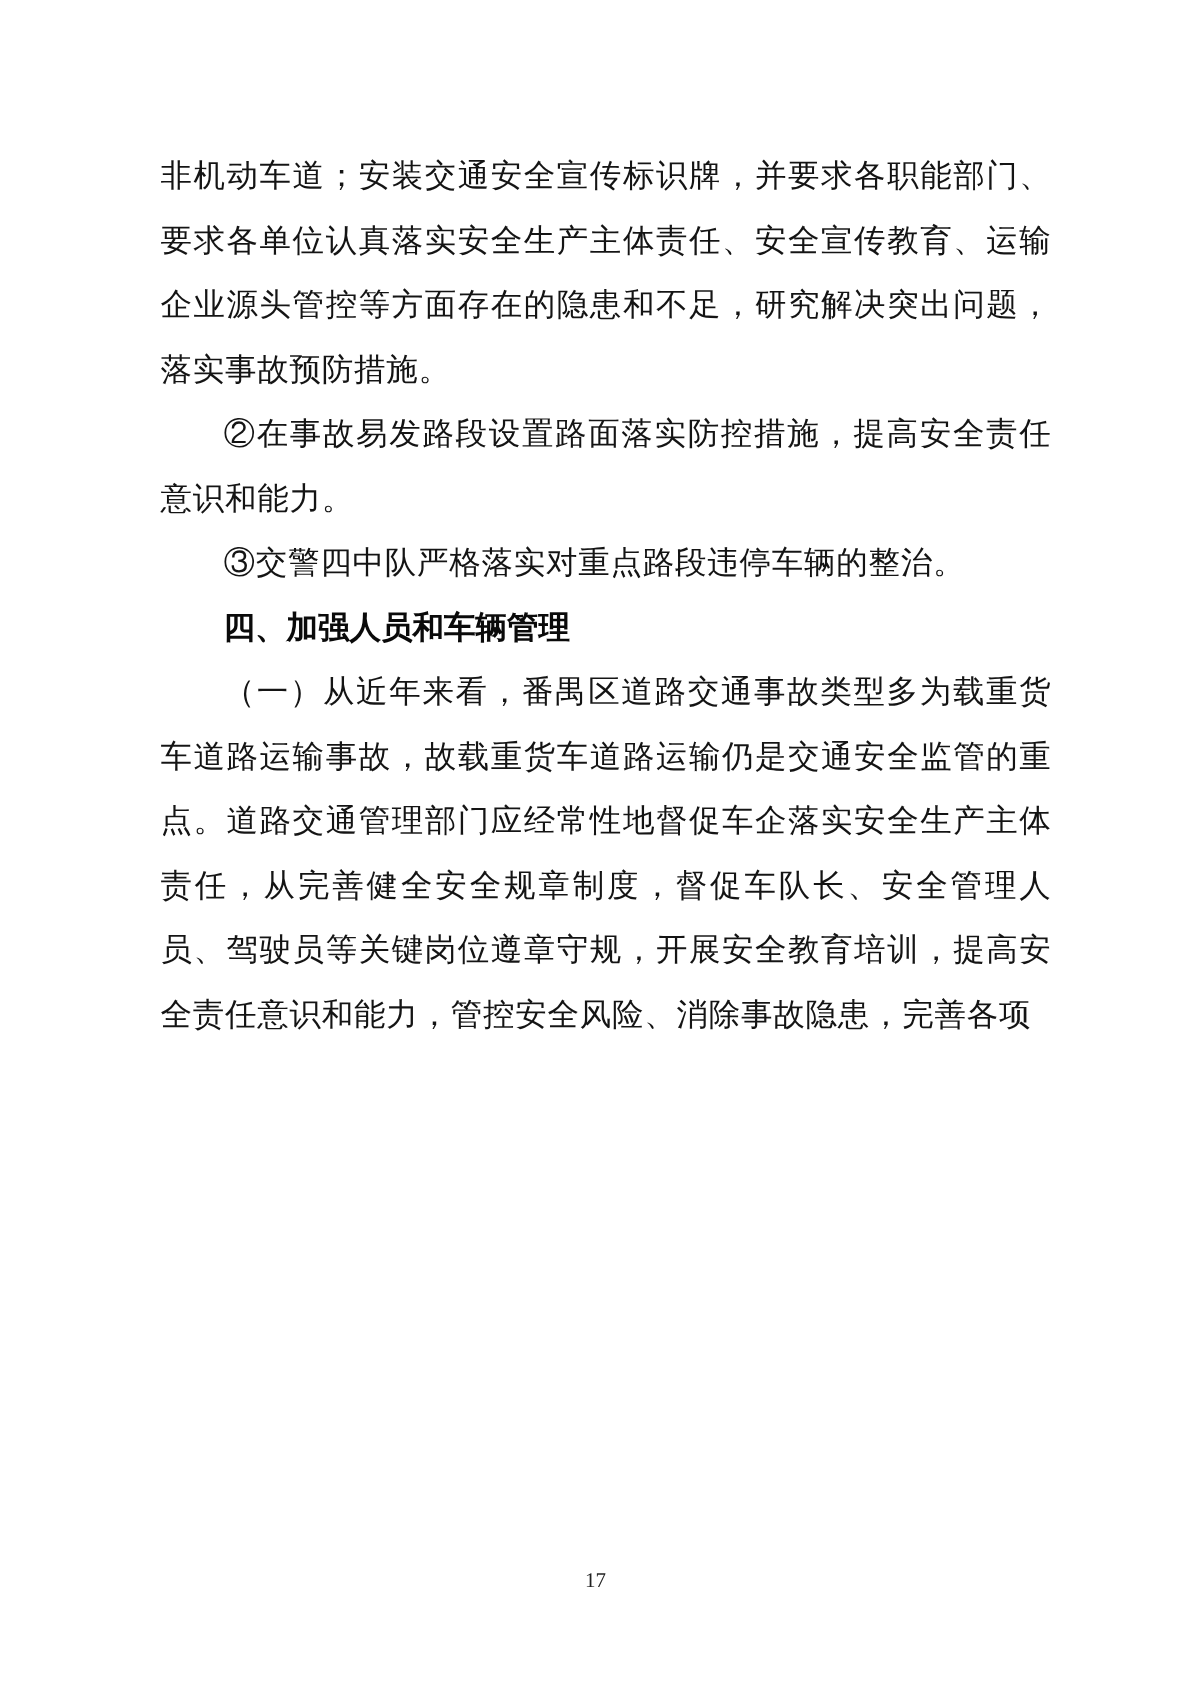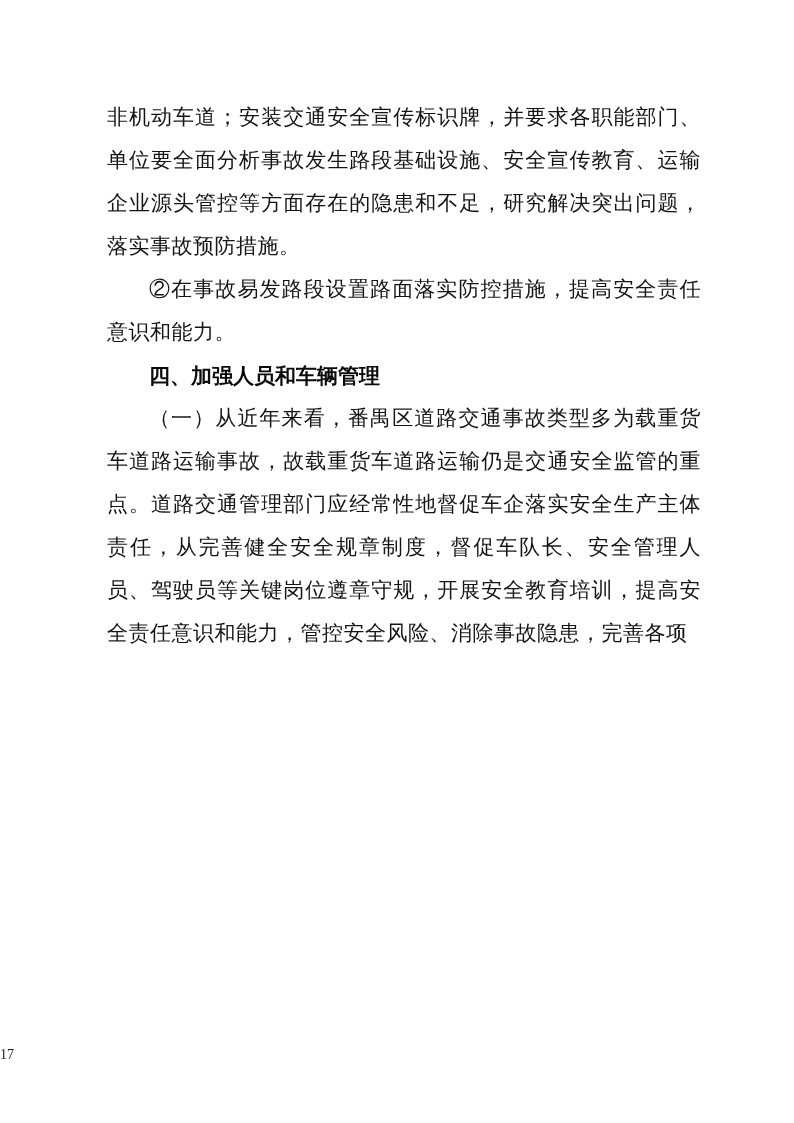--- a/index.html
+++ b/index.html
@@ -41,30 +41,31 @@
     font-weight: bold;
     text-indent: 2em;
     margin: 0;
     color: #0a0a0a;
   }
   .footer {
     position: absolute;
     left: 0;
     right: 0;
     bottom: 60px;
-    text-align: left;
+    text-align: center;
     font-family: "Liberation Serif", "DejaVu Serif", serif;
     font-size: 14px;
     color: #222222;
   }
 </style>
 </head>
 <body>
 
 <div class="page">
   <div class="content">
-    <p class="para noindent">非机动车道；安装交通安全宣传标识牌，并要求各职能部门、单位要全面分析事故发生路段基础设施、安全宣传教育、运输企业源头管控等方面存在的隐患和不足，研究解决突出问题，落实事故预防措施。</p>
+    <p class="para noindent">非机动车道；安装交通安全宣传标识牌，并要求各职能部门、要求各单位认真落实安全生产主体责任、安全宣传教育、运输企业源头管控等方面存在的隐患和不足，研究解决突出问题，落实事故预防措施。</p>
     <p class="para">②在事故易发路段设置路面落实防控措施，提高安全责任意识和能力。</p>
+    <p class="para">③交警四中队严格落实对重点路段违停车辆的整治。</p>
     <p class="heading">四、加强人员和车辆管理</p>
     <p class="para">（一）从近年来看，番禺区道路交通事故类型多为载重货车道路运输事故，故载重货车道路运输仍是交通安全监管的重点。道路交通管理部门应经常性地督促车企落实安全生产主体责任，从完善健全安全规章制度，督促车队长、安全管理人员、驾驶员等关键岗位遵章守规，开展安全教育培训，提高安全责任意识和能力，管控安全风险、消除事故隐患，完善各项</p>
   </div>
   <div class="footer">17</div>
 </div>
 
 </body></html>

